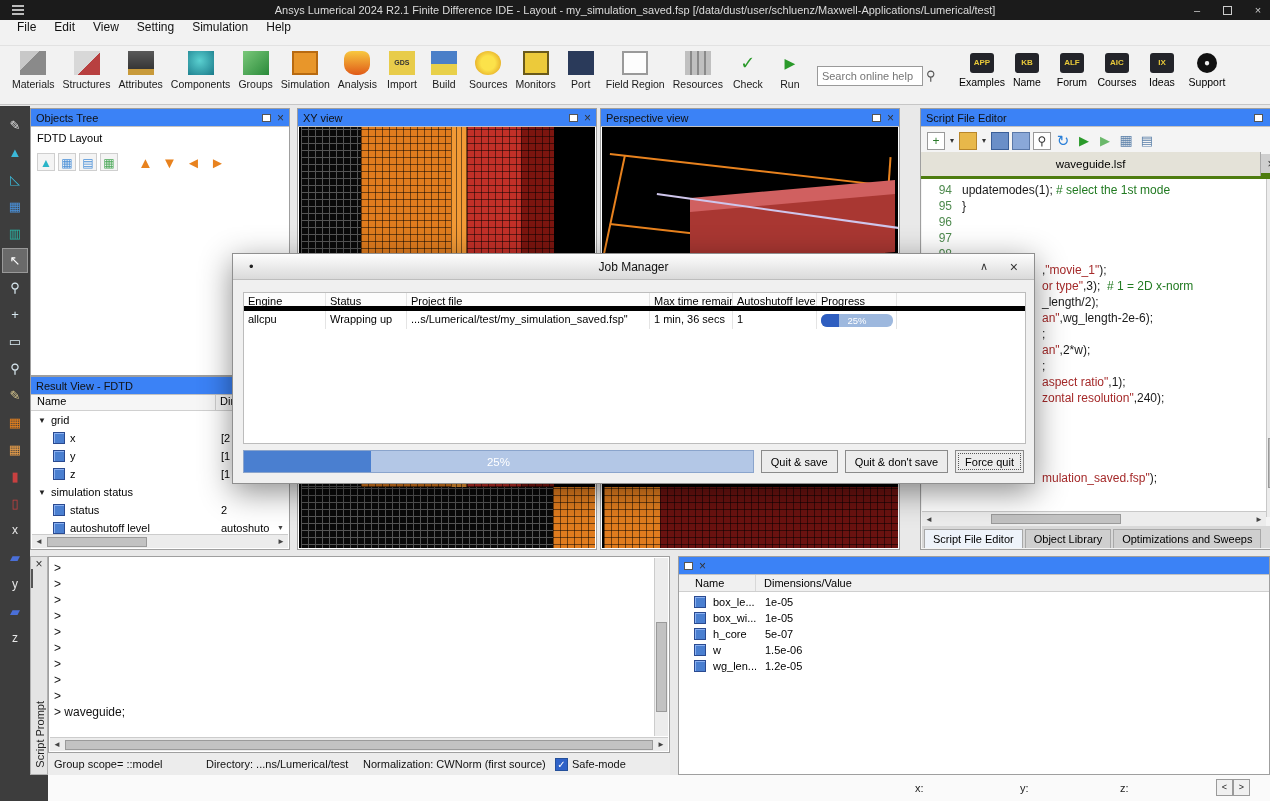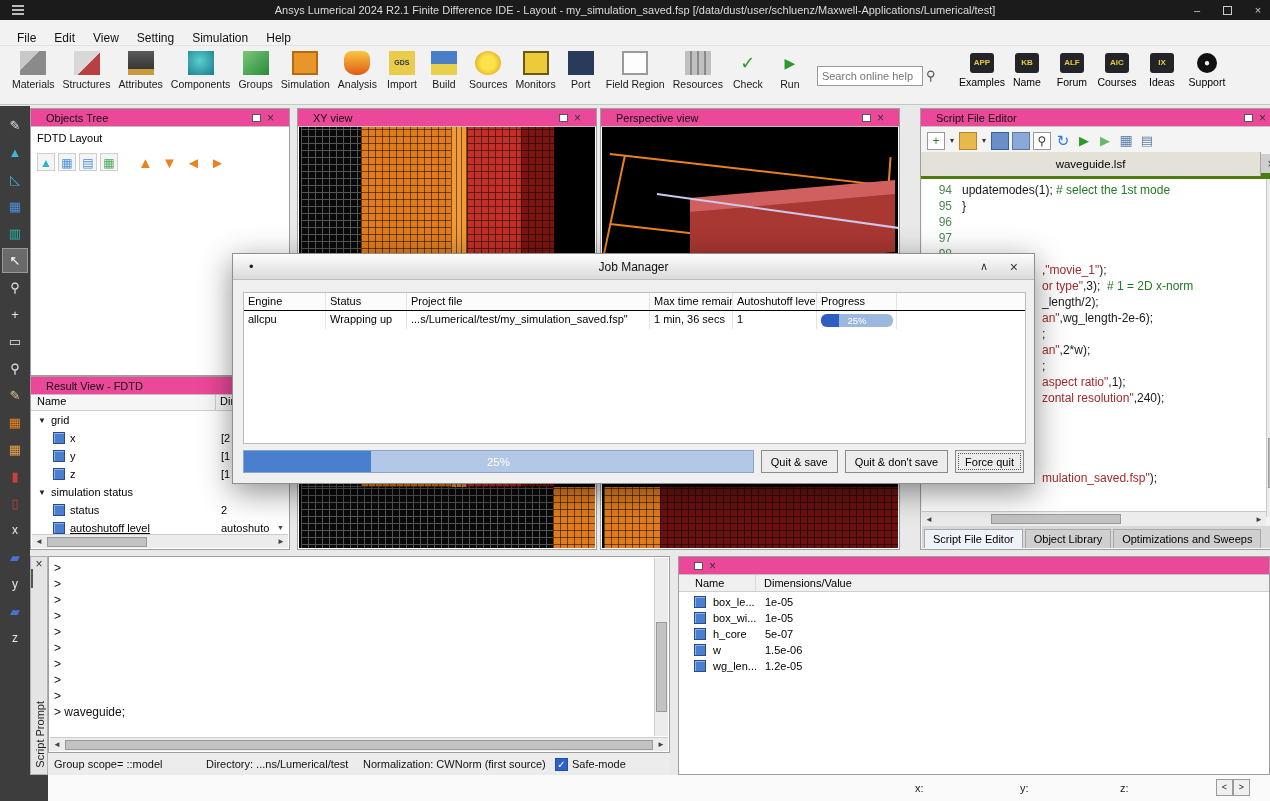--- a/index.html
+++ b/index.html
@@ -7,21 +7,21 @@
 
 
 #titlebar{position:absolute;left:0;top:0;width:1270px;height:20px;background:#1b1b1b;color:#dcdcdc;font-size:11px;display:flex;align-items:center;z-index:5}
 .ham{position:absolute;left:12px;top:9px;width:12px;height:2px;background:#bbb;box-shadow:0 -4px 0 #bbb,0 4px 0 #bbb}
 .t-title{flex:1;text-align:center;white-space:nowrap;overflow:hidden}
 .win-btns{position:absolute;right:6px;top:0;height:20px;display:flex;align-items:center;gap:20px}
 .win-btn{color:#ccc;font-size:11px;width:12px;text-align:center;line-height:20px}
 .win-max{width:9px;height:9px;border:1px solid #ccc}
 
 
-#menubar{position:absolute;left:0;top:20px;width:1270px;height:26px;background:#f2f2f2;display:flex;align-items:flex-end;padding-left:8px;border-bottom:1px solid #e2e2e2}
+#menubar{position:absolute;left:0;top:20px;width:1270px;height:26px;background:#f2f2f2;display:flex;align-items:flex-start;padding-left:8px;border-bottom:1px solid #e2e2e2}
 .menu-item{padding:0 9px;font-size:12px;color:#111}
 
 
 #toolbar{position:absolute;left:0;top:46px;width:1270px;height:59px;background:#f2f2f2;border-bottom:1px solid #c6c6c6;display:flex;overflow:hidden}
 #tb-items{display:flex;padding-left:8px}
 .tb-item{min-width:42px;padding:5px 4px 0;display:flex;flex-direction:column;align-items:center}
 .ticon{width:26px;height:24px;margin-bottom:3px;font-size:15px;line-height:24px;text-align:center;color:#2a9a2a;overflow:hidden}
 .tb-label{font-size:10.5px;color:#1a1a1a;white-space:nowrap}
 .icon-materials{background:linear-gradient(135deg,#c8c8c8 0 40%,#8a8a8a 40%)}
 .icon-structures{background:linear-gradient(135deg,#d8d8d8 55%,#b84040 55%)}
@@ -50,21 +50,21 @@
 
 
 #left-toolbar{position:absolute;left:0;top:106px;width:30px;height:695px;background:#3d3d3d;display:flex;flex-direction:column;align-items:center;padding-top:8px;z-index:4}
 .lt-item{width:24px;height:23px;margin-bottom:4px;text-align:center;line-height:23px;font-size:13px;flex-shrink:0}
 .lt-item.active{background:#6a6a6a;outline:1px solid #999}
 .lt-label{font-size:12px}
 #corner-dark{position:absolute;left:30px;top:775px;width:18px;height:26px;background:#3d3d3d}
 
 
 .panel{position:absolute;background:#fff;border:1px solid #9f9f9f}
-.phead{height:18px;background:#ec4899;border-bottom:1px solid #c2c2c2;display:flex;align-items:center;padding:0 15px;font-size:11px;color:#111}
+.phead{height:18px;background:#3b82f6;border-bottom:1px solid #c2c2c2;display:flex;align-items:center;padding:0 5px;font-size:11px;color:#111}
 .ptitle{flex:1;white-space:nowrap;overflow:hidden}
 .float-ic{width:9px;height:8px;border:1px solid #555;background:#fff;margin-right:6px;flex-shrink:0}
 .close-ic{font-size:12px;color:#333;line-height:1}
 
 
 #objtree{left:30px;top:108px;width:260px;height:268px}
 #fdtd-label{font-size:11px;padding:5px 0 0 6px}
 #ot-tools{display:flex;align-items:center;padding:9px 0 0 6px}
 .ot-ic{width:18px;height:18px;margin-right:3px;text-align:center;line-height:18px;font-size:12px;background:#f4f4f4;border:1px solid #cfcfcf}
 .gap{width:16px}
@@ -187,21 +187,21 @@
 .spin{position:absolute;width:17px;height:17px;border:1px solid #9a9a9a;background:#f0f0f0;text-align:center;line-height:15px;font-size:9px;top:4px}
 .sp1{left:1168px}.sp2{left:1185px}
 
 
 #job-dialog{position:absolute;left:232px;top:253px;width:803px;height:231px;background:#f0f0f0;border:1px solid #8f8f8f;box-shadow:0 8px 30px rgba(0,0,0,.45);z-index:100}
 .jd-titlebar{height:26px;background:linear-gradient(#fdfdfd,#dadada);border-bottom:1px solid #bdbdbd;position:relative;display:flex;align-items:center;justify-content:center;font-size:12px;color:#111}
 .jd-dot{position:absolute;left:16px;font-size:13px;color:#222}
 .jd-collapse{position:absolute;right:46px;font-size:11px;color:#333}
 .jd-close{position:absolute;right:16px;font-size:14px;color:#333}
 .jd-table{position:absolute;left:10px;top:38px;width:783px;height:152px;background:#fff;border:1px solid #bcbcbc}
-.jm-row-head{display:flex;height:18px;border-bottom:1px solid #000000;background:#fcfcfc}
+.jm-row-head{display:flex;height:18px;border-bottom:5px solid #000000;background:#fcfcfc}
 .jm-row-data{display:flex;height:18px;background:#fff}
 .jm-cell{font-size:11px;padding:2px 4px;border-right:1px solid #e4e4e4;white-space:nowrap;overflow:hidden;flex-shrink:0}
 .jm-c0{width:82px}.jm-c1{width:81px}.jm-c2{width:243px}.jm-c3{width:83px}.jm-c4{width:84px}.jm-c5{width:80px}.jm-c6{flex:1;border-right:none}
 .mini-bar{position:relative;width:72px;height:13px;border-radius:6px;overflow:hidden;margin-top:1px}
 .mini-fill{position:absolute;left:0;top:0;bottom:0}
 .mini-label{position:absolute;left:0;right:0;top:0;text-align:center;color:#fff;font-size:9.5px;line-height:13px}
 .jd-bottom{position:absolute;left:10px;right:10px;top:196px;display:flex}
 #big-bar{position:relative;width:544px;height:23px;overflow:hidden;border:1px solid #8aa4cc}
 #big-fill{position:absolute;left:0;top:0;bottom:0}
 #big-label{position:absolute;left:0;right:0;top:0;bottom:0;text-align:center;color:#fff;font-size:11.5px;line-height:23px}
@@ -418,21 +418,21 @@
         <div class="rv-value"></div>
       </div>
       <div class="rv-row">
         <div class="rv-name" style="padding-left: 22px;">
           <span class="grid-ic"></span>
           <span>status</span>
         </div>
         <div class="rv-value">2</div>
       </div>
       <div class="rv-row">
-        <div class="rv-name" style="padding-left: 22px; text-decoration: underline;">
+        <div class="rv-name" style="padding-left: 22px;">
           <span class="grid-ic"></span>
           <span>autoshutoff level</span>
         </div>
         <div class="rv-value">autoshuto</div>
       </div>
     </div>
   <div class="rv-chevron">▼</div>
   <div class="hscroll">
     <span class="scroll-arrow">◄</span>
     <span class="hthumb" id="rv-hthumb"></span>

